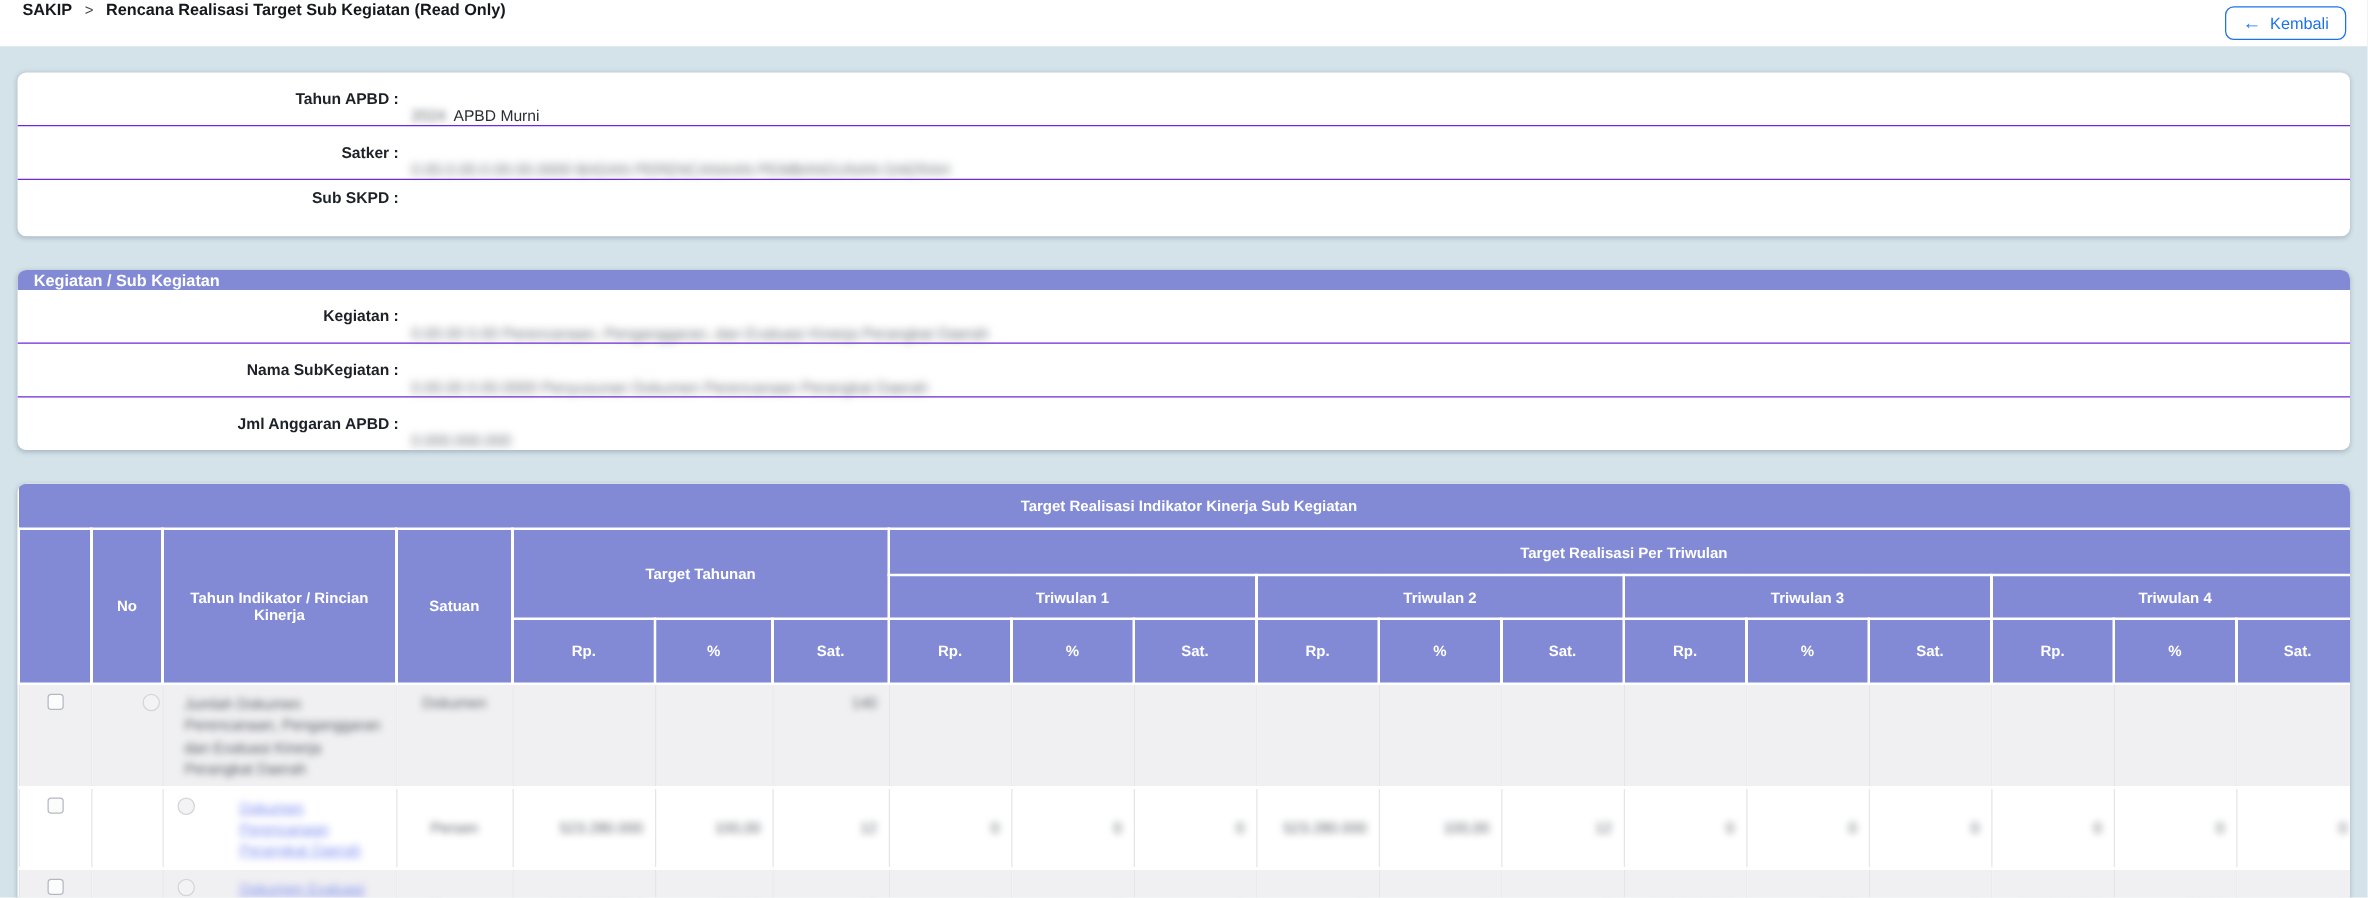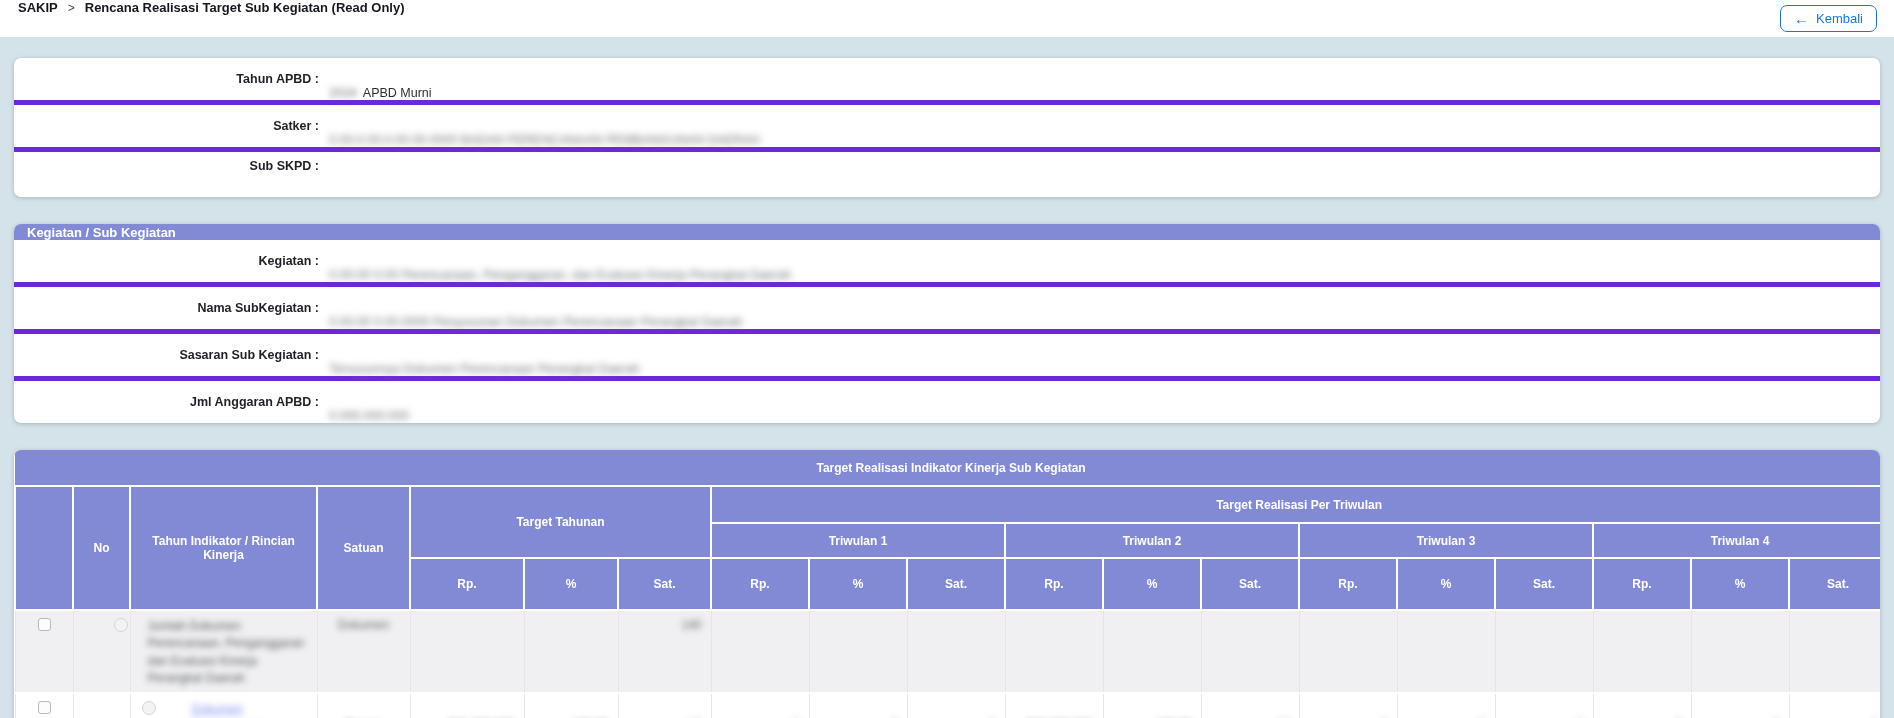--- a/index.html
+++ b/index.html
@@ -29,21 +29,21 @@
 
   
   .content { padding: 21px 14px 0 14px; }
   .panel {
     background: #fff; border-radius: 7px; overflow: hidden;
     box-shadow: 0 1px 4px rgba(45, 65, 90, 0.28);
   }
   .panel + .panel { margin-top: 27px; }
 
   .frow { display: flex; align-items: center; min-height: 29px; }
-  .frow + .frow { border-top: 5px solid #6d28d9; }
+  .frow + .frow { border-top: 1px solid #6d28d9; }
   .panel-info { padding-bottom: 17px; }
   .panel-keg .frow { min-height: 37px; }
   .flabel {
     flex: none; width: 305px; text-align: right;
     font-size: 12.5px; font-weight: 700; color: #1d2127; padding-left: 24px;
   }
   .fvalue { margin-left: 10px; font-size: 12.5px; color: #666b73; display: flex; align-items: flex-end; gap: 6px; margin-top: 28px; }
 
   .phead {
     height: 16px; background: #828ad6; color: #fff;
@@ -146,26 +146,20 @@
           <span class="redact">0.00.00 0.00 Perencanaan, Penganggaran, dan Evaluasi Kinerja Perangkat Daerah</span>
         </div>
     </div>
     <div class="frow">
       <div class="flabel">Nama SubKegiatan :</div>
       <div class="fvalue">
           <span class="redact">0.00.00 0.00.0000 Penyusunan Dokumen Perencanaan Perangkat Daerah</span>
         </div>
     </div>
     <div class="frow">
-      <div class="flabel">Sasaran Sub Kegiatan :</div>
-      <div class="fvalue">
-          <span class="redact">Tersusunnya Dokumen Perencanaan Perangkat Daerah</span>
-        </div>
-    </div>
-    <div class="frow">
       <div class="flabel">Jml Anggaran APBD :</div>
       <div class="fvalue">
           <span class="redact">0.000.000.000</span>
         </div>
     </div>
   </div>
 
   <div class="panel">
     <table>
       <colgroup>

